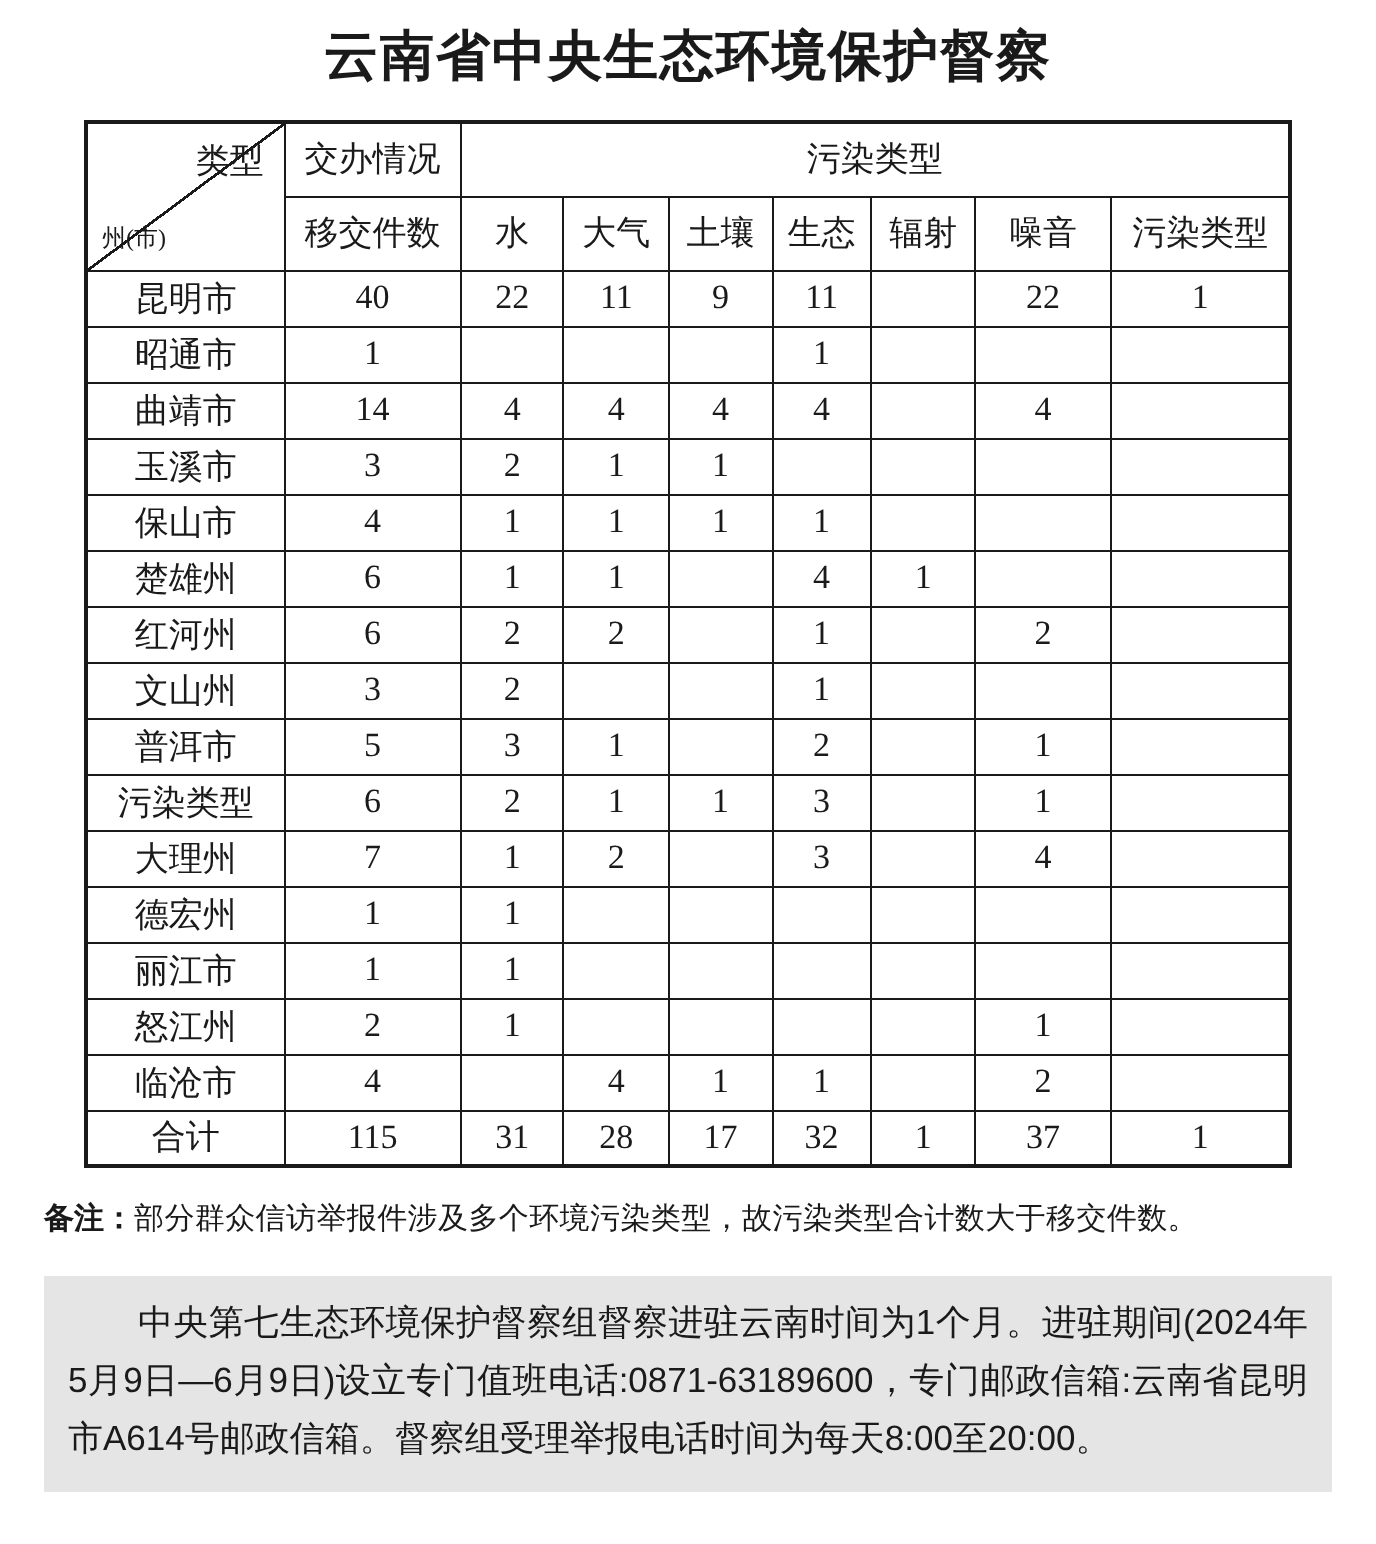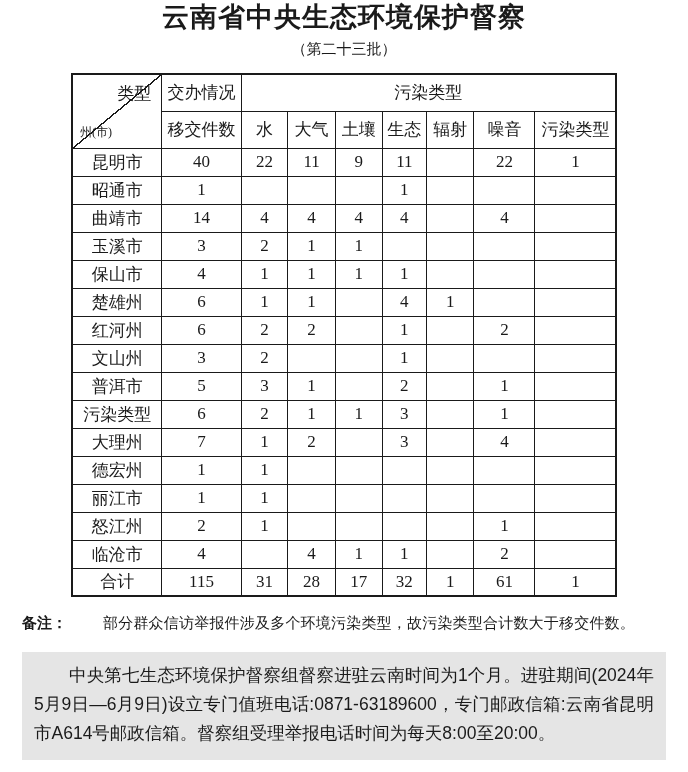--- a/index.html
+++ b/index.html
@@ -4,36 +4,36 @@
 <style>
   * { box-sizing: border-box; margin: 0; padding: 0; }
   html, body { width: 688px; background: #ffffff; }
   body {
     height: 772px;
     font-family: "Liberation Sans", sans-serif;
     color: #1a1a1a;
     overflow: hidden;
   }
 
-  .titleblock { text-align: center; }
+  .titleblock { text-align: center; padding-top: 11px; }
   .title-line {
     font-size: 27px;
     font-weight: bold;
     line-height: 35px;
     letter-spacing: 1px;
     font-family: "Liberation Sans", sans-serif;
   }
   .subtitle {
     font-size: 15px;
     margin-top: 5px;
     font-family: "DejaVu Sans", sans-serif;
   }
 
   table.stats {
-    width: 546px;
+    width: 604px;
     margin: 14px auto 0 auto;
     border-collapse: collapse;
     table-layout: fixed;
     border: 2px solid #1a1a1a;
     font-family: "Liberation Serif", serif;
   }
   table.stats th, table.stats td {
     border: 1px solid #1a1a1a;
     text-align: center;
     vertical-align: middle;
@@ -63,40 +63,38 @@
     line-height: 21px;
     white-space: nowrap;
   }
   .note-label {
     font-weight: bold;
     font-family: Liberation Mono, monospace;
   }
   .note-text {
     font-family: "DejaVu Serif", serif;
     letter-spacing: 0.2px;
-    margin-left: 36px;
   }
 
   .footerbox {
     margin: 17px 22px 0 22px;
     background: #e5e5e5;
     padding: 9px 12px 12px 12px;
     font-size: 17.5px;
     line-height: 29px;
     font-family: "Liberation Sans", sans-serif;
     color: #1a1a1a;
   }
   .footerbox p { text-indent: 2em; text-align: justify; }
 </style>
 </head>
 <body>
 
 <div class="titleblock">
   <div class="title-line">云南省中央生态环境保护督察</div>
-  <div class="subtitle">（第二十三批）</div>
 </div>
 
 <table class="stats">
   <colgroup>
     <col style="width:16.5%">
     <col style="width:14.6%">
     <col style="width:8.6%">
     <col style="width:8.7%">
     <col style="width:8.6%">
     <col style="width:8.2%">
@@ -291,21 +289,21 @@
         <td></td>
       </tr>
       <tr>
         <td>合计</td>
         <td>115</td>
         <td>31</td>
         <td>28</td>
         <td>17</td>
         <td>32</td>
         <td>1</td>
-        <td>61</td>
+        <td>37</td>
         <td>1</td>
       </tr>
     </tbody>
 </table>
 
 <div class="noteblock">
   <span class="note-label">备注：</span><span class="note-text">部分群众信访举报件涉及多个环境污染类型，故污染类型合计数大于移交件数。</span>
 </div>
 
 <div class="footerbox">

